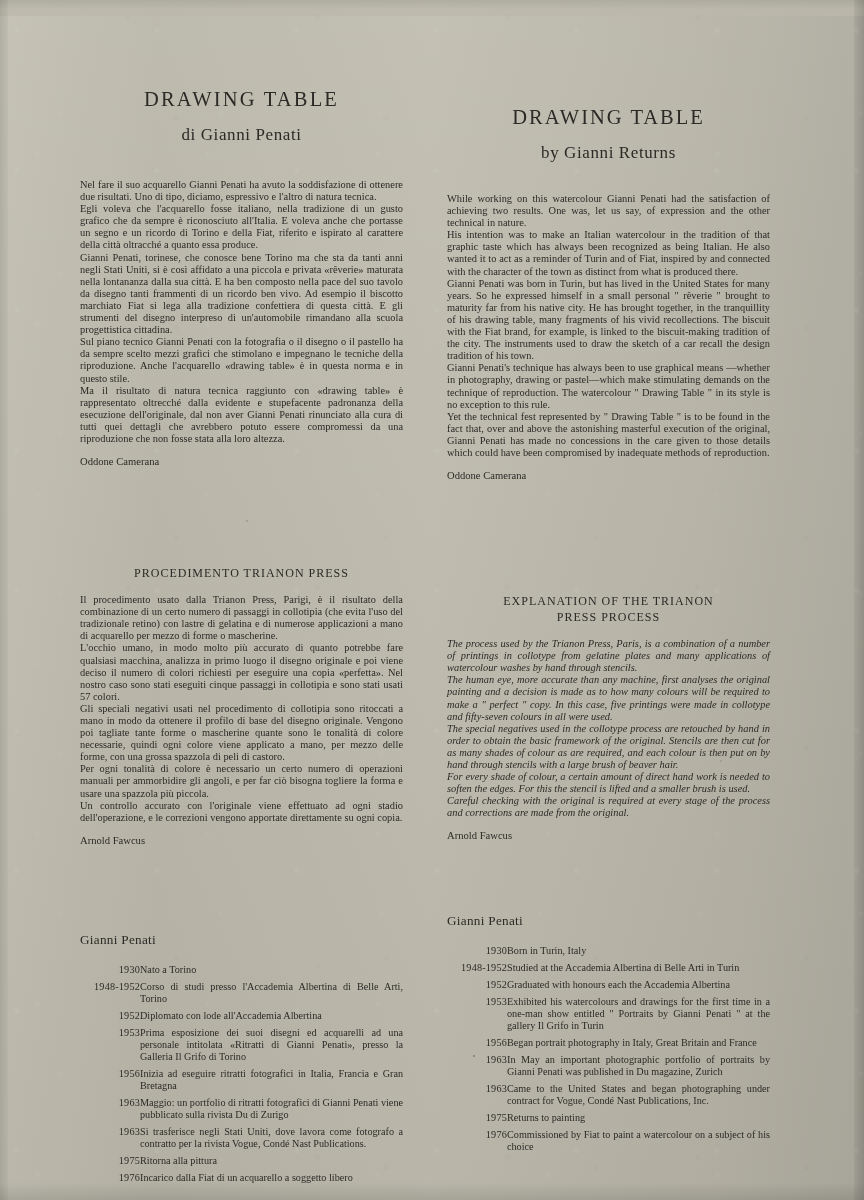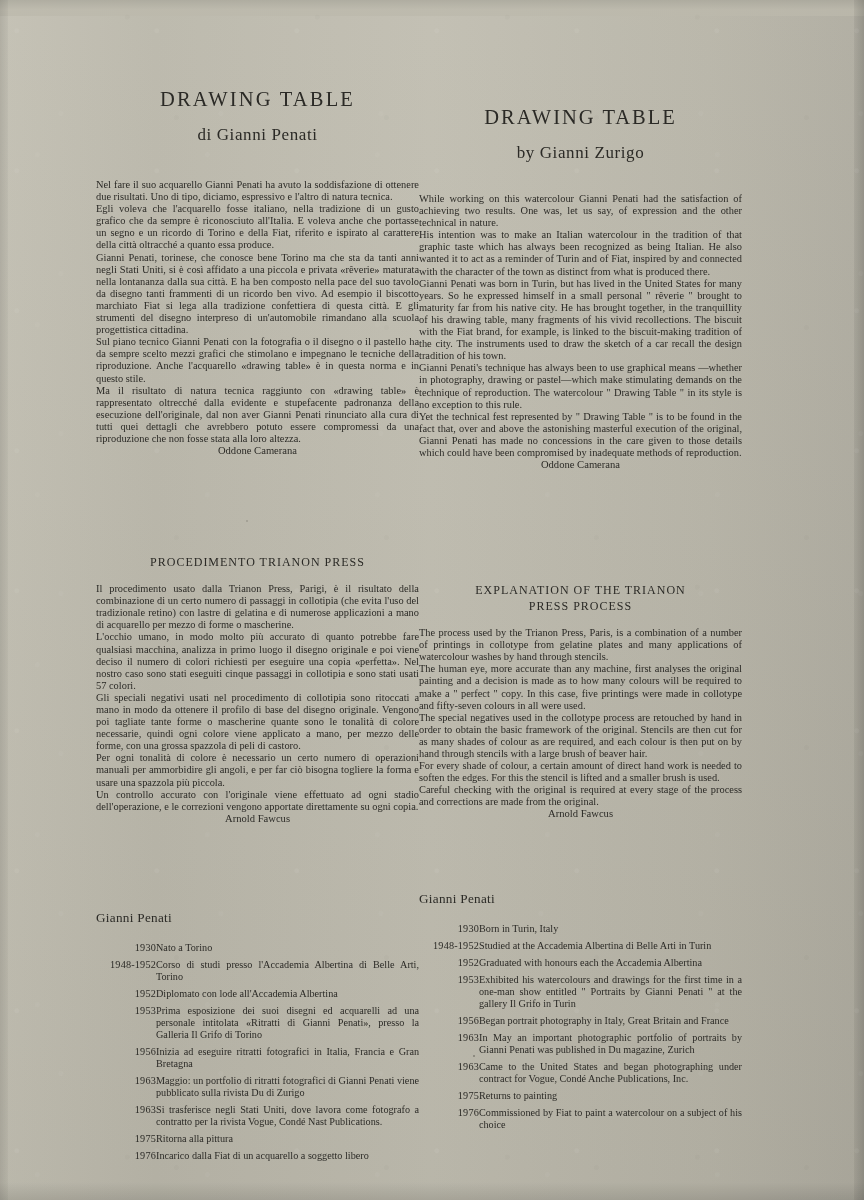--- a/index.html
+++ b/index.html
@@ -39,24 +39,25 @@
     background: linear-gradient(270deg, rgba(0,0,0,0.03), rgba(0,0,0,0.10));
   }
   .paper-edge-bottom {
     position: absolute;
     left: 0; right: 0; bottom: 0; height: 18px;
     background: linear-gradient(0deg, rgba(0,0,0,0.10), rgba(0,0,0,0));
   }
 
   .columns {
     position: absolute;
-    left: 96px;
+    left: 80px;
     top: 88px;
     width: 690px;
     display: flex;
+    gap: 44px;
   }
   .col {
     width: 323px;
   }
 
   .title-block {
     text-align: center;
     margin-bottom: 34px;
   }
   .title-main {
@@ -74,23 +75,23 @@
   }
   .col-right .title-main { letter-spacing: 2.0px; }
 
   .body-text {
     font-size: 10.4px;
     line-height: 12.1px;
     text-align: justify;
     hyphens: auto;
   }
   .signature {
-    text-align: center;
+    text-align: left;
     font-size: 10.6px;
-    margin-top: 0;
+    margin-top: 11px;
   }
 
   .section-heading {
     text-align: center;
     font-size: 12px;
     letter-spacing: 1.0px;
     margin: 0 0 13px 0;
     font-weight: normal;
     line-height: 15px;
   }
@@ -224,36 +225,36 @@
             </tr>
           </tbody>
         </table>
       </div>
     </div>
 
     <div class="col col-right">
 
       <div class="title-block" style="margin-top: 18px; margin-bottom: 30px;">
         <h1 class="title-main">DRAWING TABLE</h1>
-        <h2 class="title-sub">by Gianni Zurigo</h2>
+        <h2 class="title-sub">by Gianni Returns</h2>
       </div>
 
       <div class="body-text" style="white-space: pre-line;">While working on this watercolour Gianni Penati had the satisfaction of achieving two results. One was, let us say, of expression and the other technical in nature.
 His intention was to make an Italian watercolour in the tradition of that graphic taste which has always been recognized as being Italian. He also wanted it to act as a reminder of Turin and of Fiat, inspired by and connected with the character of the town as distinct from what is produced there.
 Gianni Penati was born in Turin, but has lived in the United States for many years. So he expressed himself in a small personal " rêverie " brought to maturity far from his native city. He has brought together, in the tranquillity of his drawing table, many fragments of his vivid recollections. The biscuit with the Fiat brand, for example, is linked to the biscuit-making tradition of the city. The instruments used to draw the sketch of a car recall the design tradition of his town.
 Gianni Penati's technique has always been to use graphical means —whether in photography, drawing or pastel—which make stimulating demands on the technique of reproduction. The watercolour " Drawing Table " in its style is no exception to this rule.
 Yet the technical fest represented by " Drawing Table " is to be found in the fact that, over and above the astonishing masterful execution of the original, Gianni Penati has made no concessions in the care given to those details which could have been compromised by inadequate methods of reproduction.</div>
       <div class="signature">Oddone Camerana</div>
 
       <div class="left-offset-en" style="margin-top: 112px;">
         <h3 class="section-heading two-line">
           <span>EXPLANATION OF THE TRIANON</span><br>
           <span>PRESS PROCESS</span>
         </h3>
-        <div class="body-text" style="white-space: pre-line;">The process used by the Trianon Press, Paris, is a combination of a number of printings in collotype from gelatine plates and many applications of watercolour washes by hand through stencils.
+        <div class="body-text" style="white-space: pre-line; font-style: italic;">The process used by the Trianon Press, Paris, is a combination of a number of printings in collotype from gelatine plates and many applications of watercolour washes by hand through stencils.
 The human eye, more accurate than any machine, first analyses the original painting and a decision is made as to how many colours will be required to make a " perfect " copy. In this case, five printings were made in collotype and fifty-seven colours in all were used.
 The special negatives used in the collotype process are retouched by hand in order to obtain the basic framework of the original. Stencils are then cut for as many shades of colour as are required, and each colour is then put on by hand through stencils with a large brush of beaver hair.
 For every shade of colour, a certain amount of direct hand work is needed to soften the edges. For this the stencil is lifted and a smaller brush is used.
 Careful checking with the original is required at every stage of the process and corrections are made from the original.</div>
         <div class="signature">Arnold Fawcus</div>
       </div>
 
       <div style="margin-top: 72px;">
         <h3 class="cv-heading">Gianni Penati</h3>
         <table class="cv">
@@ -277,21 +278,21 @@
             <tr>
               <td class="year">1956</td>
               <td class="desc">Began portrait photography in Italy, Great Britain and France</td>
             </tr>
             <tr>
               <td class="year">1963</td>
               <td class="desc">In May an important photographic portfolio of portraits by Gianni Penati was published in Du magazine, Zurich</td>
             </tr>
             <tr>
               <td class="year">1963</td>
-              <td class="desc">Came to the United States and began photographing under contract for Vogue, Condé Anche Publications, Inc.</td>
+              <td class="desc">Came to the United States and began photographing under contract for Vogue, Condé Nast Publications, Inc.</td>
             </tr>
             <tr>
               <td class="year">1975</td>
               <td class="desc">Returns to painting</td>
             </tr>
             <tr>
               <td class="year">1976</td>
               <td class="desc">Commissioned by Fiat to paint a watercolour on a subject of his choice</td>
             </tr>
           </tbody>

